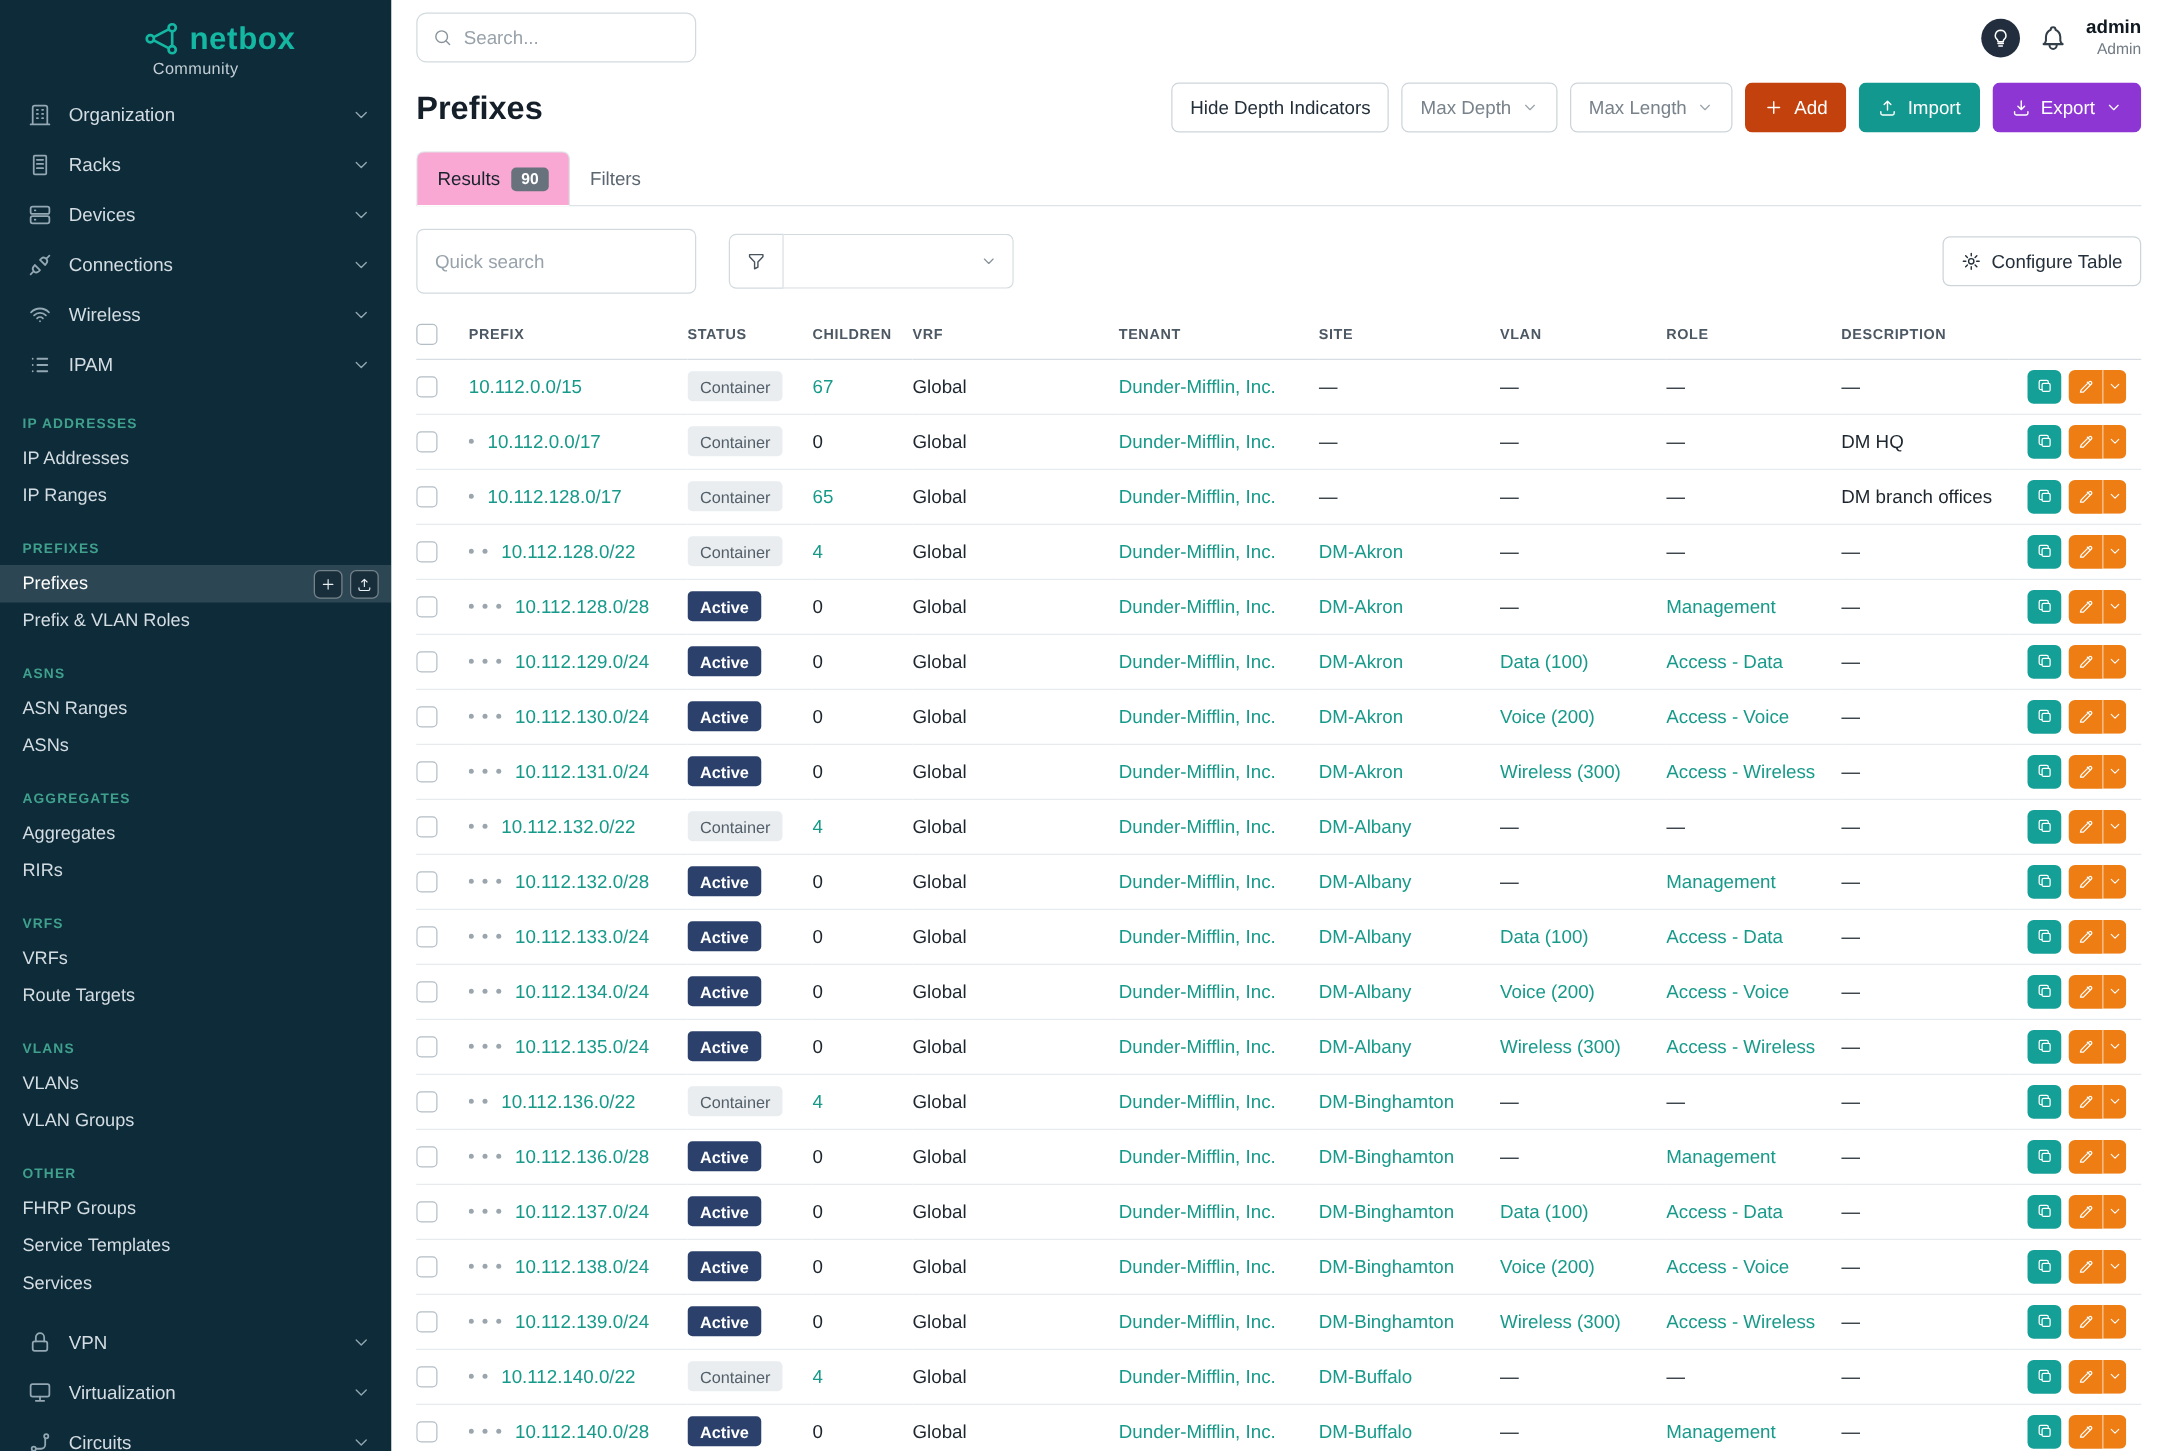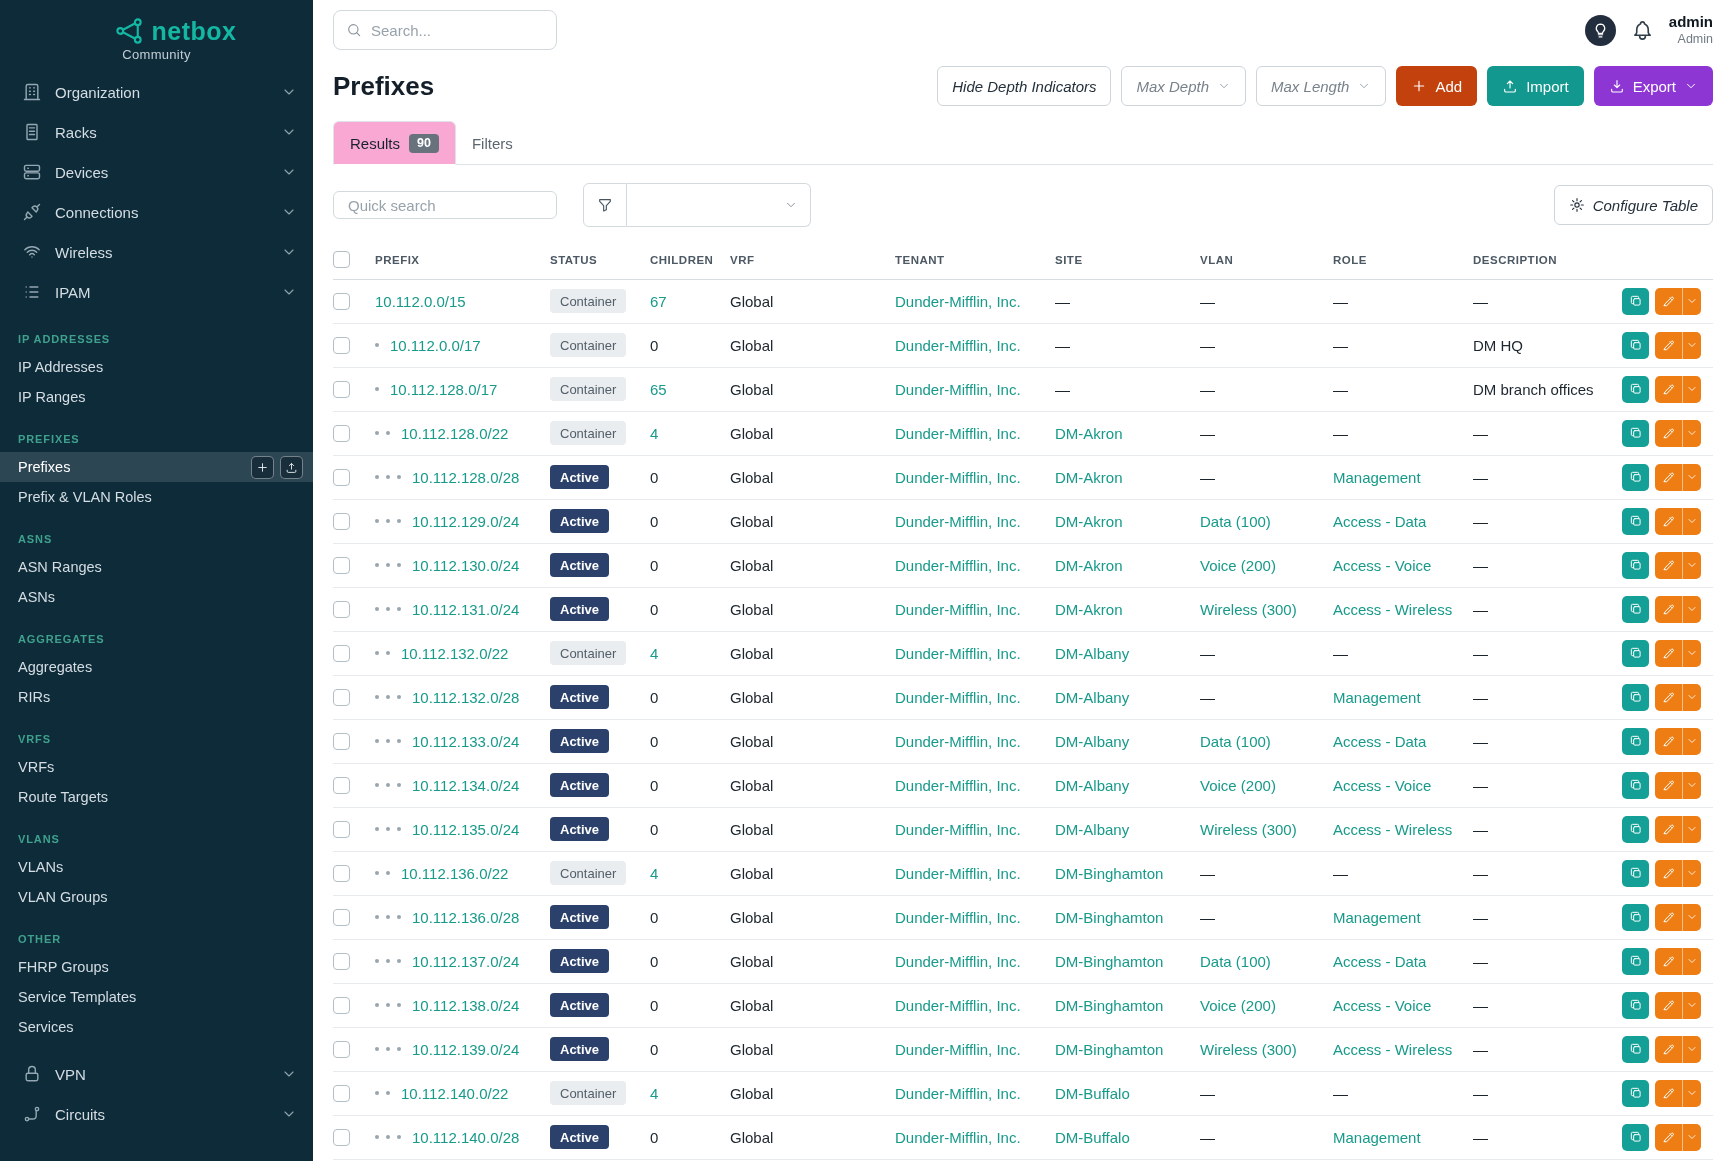--- a/index.html
+++ b/index.html
@@ -43,34 +43,34 @@
   .bell { width:23px; height:23px; color:#323e48; display:inline-flex; cursor:pointer; }
   .user { text-align:right; line-height:1.25; cursor:pointer; }
   .user-name { font-size:15px; font-weight:700; color:#101820; }
   .user-role { font-size:12.5px; color:#717b84; }
 
   .content { flex:1; padding:0 20px; overflow:hidden; }
   .page-head { display:flex; align-items:center; margin-top:6px; }
   h1 { font-size:26px; font-weight:700; color:#141f29; }
   .head-controls { margin-left:auto; display:flex; align-items:center; gap:10px; }
   .btn { height:40px; border-radius:6px; padding:0 14px; font-size:15px; font-family:inherit; display:inline-flex; align-items:center; gap:8px; border:1px solid transparent; background:#fff; cursor:pointer; color:#232f3a; white-space:nowrap; }
-  .btn-outline { border-color:#cdd5da;font-style:italic; }
+  .btn-outline { border-color:#cdd5da; }
   .btn-muted { color:#78828b;justify-content:space-between; }
   .btn-muted .icon { color:#9aa4ac; }
   .btn-add { background:#c2410c; color:#fff; }
   .btn-import { background:#12988e; color:#fff; }
   .btn-export { background:#8d36d4; color:#fff; }
 
   .tabs { display:flex; align-items:flex-end; border-bottom:1px solid #dee3e7; margin-top:14px; height:45px; }
   .tab { display:flex; align-items:center; gap:9px; padding:0 16px; height:44px; font-size:15px; color:#5c6670; cursor:pointer; margin-bottom:-1px; }
   .tab.active { background:#f9a8d4; border:1px solid #dee3e7; border-bottom:1px solid #fff; border-radius:6px 6px 0 0; color:#18222c; }
   .tab-badge { background:#67727d; color:#fff; font-size:12.5px; font-weight:600; border-radius:4px; padding:2.5px 8px; }
 
   .toolbar { display:flex; align-items:center; margin-top:18px; }
-  .quick-search { width:224px; height:28px; border:1px solid #d2dade; border-radius:6px; padding:0 14px; font-size:15px; font-family:inherit; color:#c2410c; outline:none; }
+  .quick-search { width:224px; height:52px; border:1px solid #d2dade; border-radius:6px; padding:0 14px; font-size:15px; font-family:inherit; color:#c2410c; outline:none; }
   .quick-search::placeholder { color:#98a2aa; }
   .filter-group { display:flex; margin-left:26px; }
   .filter-btn { width:44px; height:44px; border:1px solid #d2dade; border-radius:6px 0 0 6px; display:flex; align-items:center; justify-content:center; color:#49545e; background:#fff; cursor:pointer; }
   .filter-btn svg { width:16px; height:16px; }
   .filter-select { width:184px; height:44px; border:1px solid #d2dade; border-left:none; border-radius:0 6px 6px 0; display:flex; align-items:center; justify-content:flex-end; padding:0 12px; color:#8a949c; background:#fff; cursor:pointer; }
   .cfg { margin-left:auto; }
 
   table.grid { width:100%; border-collapse:collapse; margin-top:20px; table-layout:fixed; }
   th { text-align:left; font-size:11.5px; font-weight:700; letter-spacing:.5px; color:#4c5863; height:32px; vertical-align:middle; padding:0 10px 6px 0; border-bottom:1px solid #d7dde2; cursor:pointer; }
   td { height:44px; padding:0 10px 0 0; border-bottom:1px solid #e7ebee; font-size:15px; color:#1d262e; vertical-align:middle; white-space:nowrap; overflow:hidden; }
@@ -257,20 +257,34 @@
       </div>
       <div class="nav-gap"></div>
       <div class="nav-item">
     <span class="icon">
           <svg viewBox="0 0 24 24" fill="none" stroke="currentColor" stroke-width="1.7" stroke-linecap="round" stroke-linejoin="round">
             <rect x="5" y="11" width="14" height="9" rx="2"></rect>
             <path d="M8 11V7a4 4 0 0 1 8 0v4"></path>
           </svg>
         </span>
         <span>VPN</span>
+    <span class="chev icon">
+          <svg viewBox="0 0 24 24" fill="none" stroke="currentColor" stroke-width="1.7" stroke-linecap="round" stroke-linejoin="round">
+            <path d="M6 9l6 6 6-6"></path>
+          </svg>
+        </span>
+      </div>
+      <div class="nav-item">
+    <span class="icon">
+          <svg viewBox="0 0 24 24" fill="none" stroke="currentColor" stroke-width="1.7" stroke-linecap="round" stroke-linejoin="round">
+            <rect x="3" y="4" width="18" height="12" rx="2"></rect>
+            <path d="M8 20h8M12 16v4"></path>
+          </svg>
+        </span>
+        <span>Virtualization</span>
     <span class="chev icon">
           <svg viewBox="0 0 24 24" fill="none" stroke="currentColor" stroke-width="1.7" stroke-linecap="round" stroke-linejoin="round">
             <path d="M6 9l6 6 6-6"></path>
           </svg>
         </span>
       </div>
       <div class="nav-item">
     <span class="icon">
           <svg viewBox="0 0 24 24" fill="none" stroke="currentColor" stroke-width="1.7" stroke-linecap="round" stroke-linejoin="round">
             <circle cx="6" cy="18" r="2"></circle>

